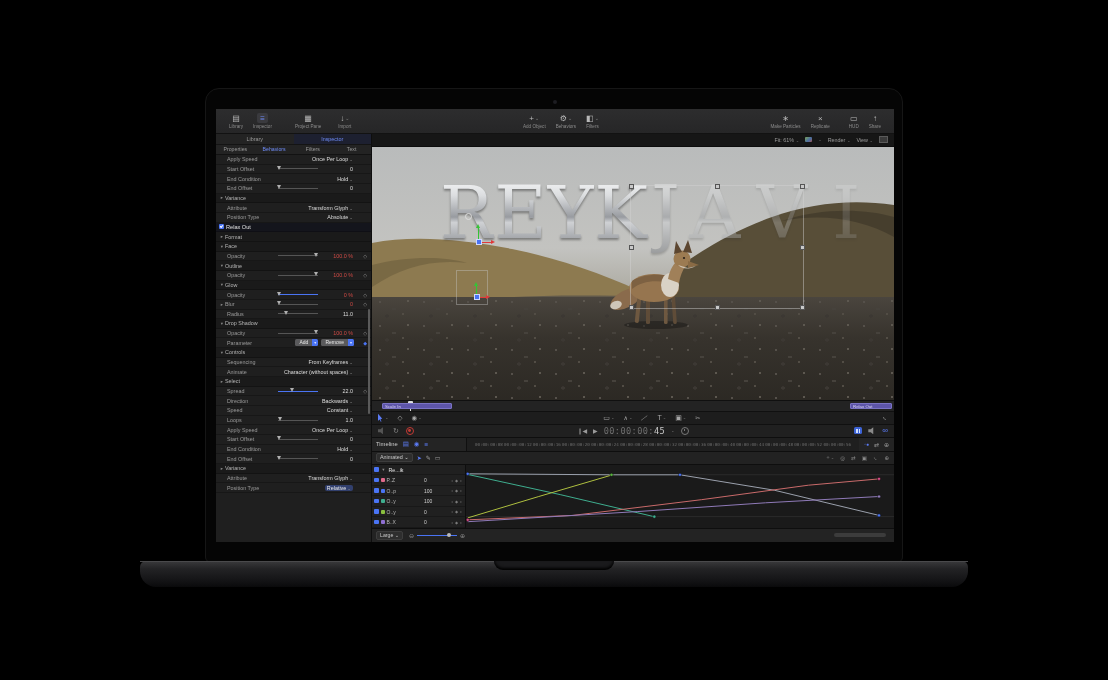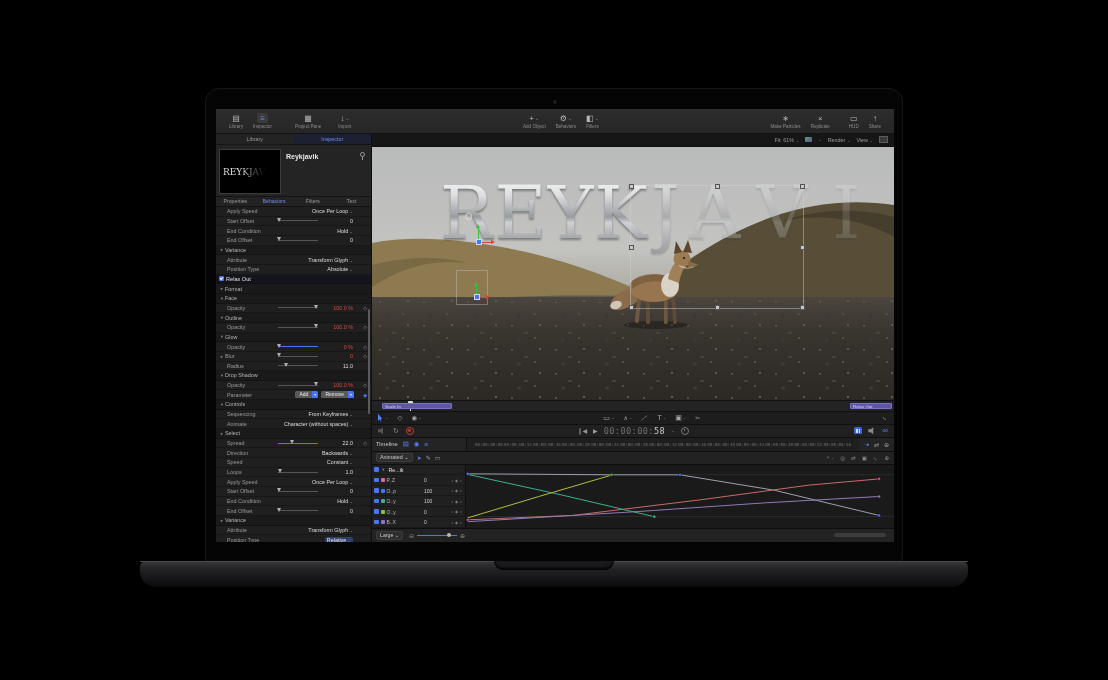--- a/index.html
+++ b/index.html
@@ -235,27 +235,20 @@
           </div>
       </div>
 
       <div class="main">
 
         <div class="left-col">
           <div class="tabs1">
             <div class="tab">Library</div>
             <div class="tab sel">Inspector</div>
           </div>
-          <div class="preview">
-            <div class="thumb">
-              <span class="thumb-text">REYKJAV</span>
-            </div>
-            <div class="prev-title">Reykjavik</div>
-            <div class="pin-icon"></div>
-          </div>
           <div class="tabs2" id="insp-tabs">
               <div class="tab">Properties</div>
               <div class="tab sel">Behaviors</div>
               <div class="tab">Filters</div>
               <div class="tab">Text</div>
             </div>
           <div class="rows" id="insp-rows">
               <div class="irow">
                 <span class="lbl" style="margin-left: 11px;">Apply Speed</span>
                 <span class="val">Once Per Loop<span class="dd">⌄</span></span>
@@ -569,21 +562,21 @@
 
           <div class="transport">
             <div class="tr-left">
               <span class="speaker dim"></span>
               <span class="loop-ic">↻</span>
               <span class="rec"></span>
             </div>
             <div class="tr-center">
               <span class="tc-step">❙◀</span>
               <span class="tc-step">▶</span>
-              <span class="timecode"><span>00:00:00:</span><b>58</b></span>
+              <span class="timecode"><span>00:00:00:</span><b>45</b></span>
               <span class="cbdd">⌄</span>
               <span class="clock-ic"></span>
             </div>
             <div class="tr-right">
               <span class="av-ic"></span>
               <span class="speaker"></span>
               <span class="inf-ic">∞</span>
             </div>
           </div>
 

